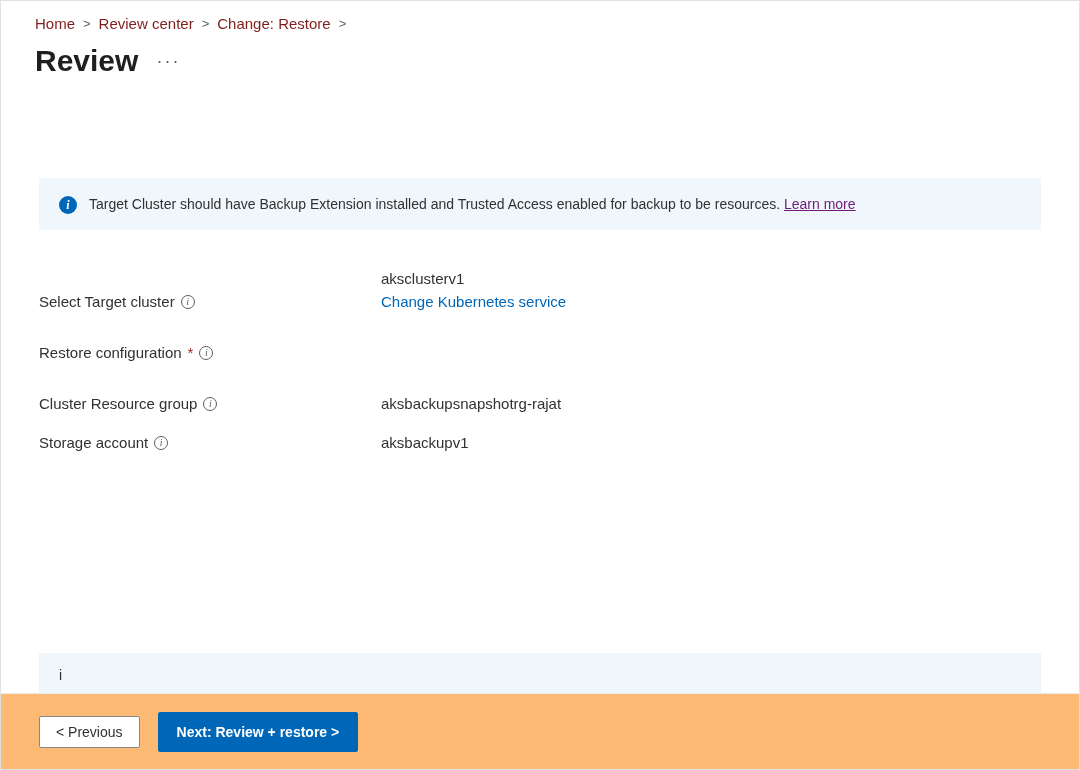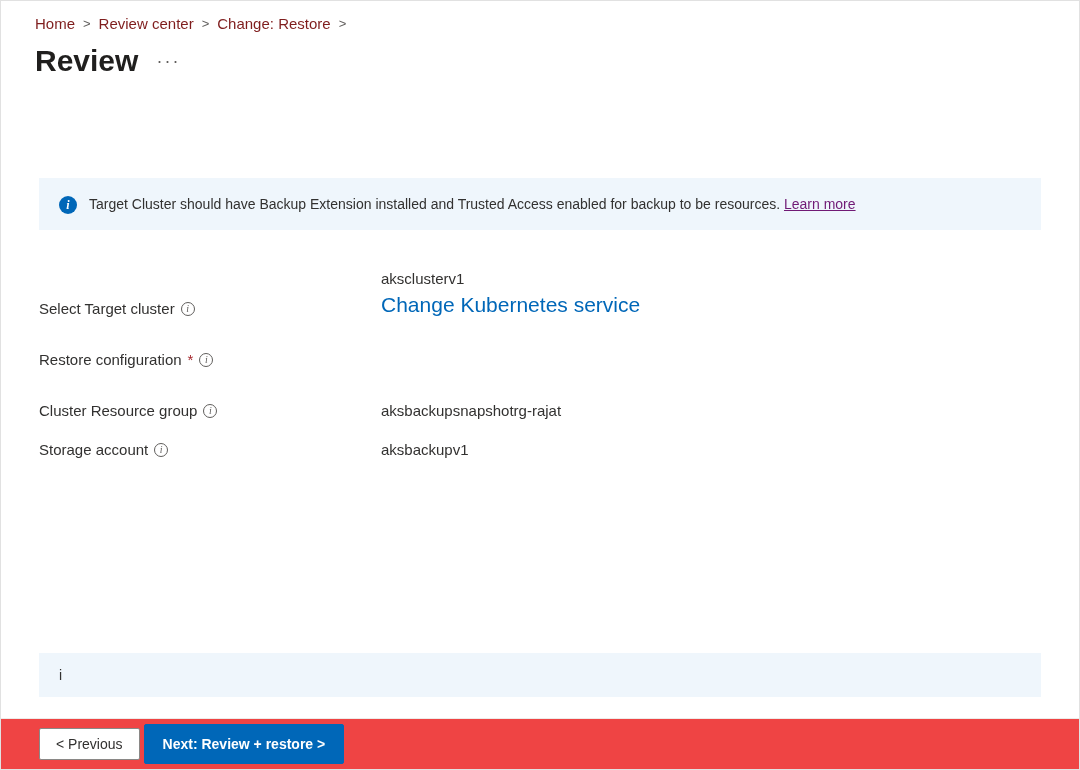--- a/index.html
+++ b/index.html
@@ -69,42 +69,42 @@
       width: 14px; height: 14px;
       border: 1px solid #605e5c; border-radius: 50%;
       display: inline-flex; align-items: center; justify-content: center;
       font-size: 10px; color: #605e5c; font-style: italic;
       font-family: "Times New Roman", serif;
       cursor: default;
     }
     .field-value { font-size: 15px; color: #323130; }
     .field-value .link {
       display: block; color: #0067b8; cursor: pointer;
-      margin-top: 6px; font-size: 21px;
+      margin-top: 6px; font-size: 15px;
     }
     .lower-info-bar {
       background: #eff6fc;
       display: flex;
       align-items: center;
       gap: 14px;
       padding: 14px 20px;
       position: absolute;
       left: 38px; right: 38px;
       bottom: 72px;
     }
     .footer {
       position: absolute;
       left: 0; right: 0; bottom: 0;
-      height: 51px;
+      height: 76px;
       border-top: 1px solid #edebe9;
       display: flex;
       align-items: center;
-      gap: 4px;
+      gap: 18px;
       padding: 0 38px;
-      background: #ef4444;
+      background: #fdba74;
     }
     .btn-prev {
       background: #fff; border: 1px solid #8a8886;
       border-radius: 2px; padding: 7px 16px;
       font-size: 14px; cursor: pointer; color: #323130;
     }
     .btn-next {
       background: #0067b8; border: 1px solid #0067b8;
       border-radius: 2px; padding: 11px 18px;
       font-size: 14px; font-weight: 600;

